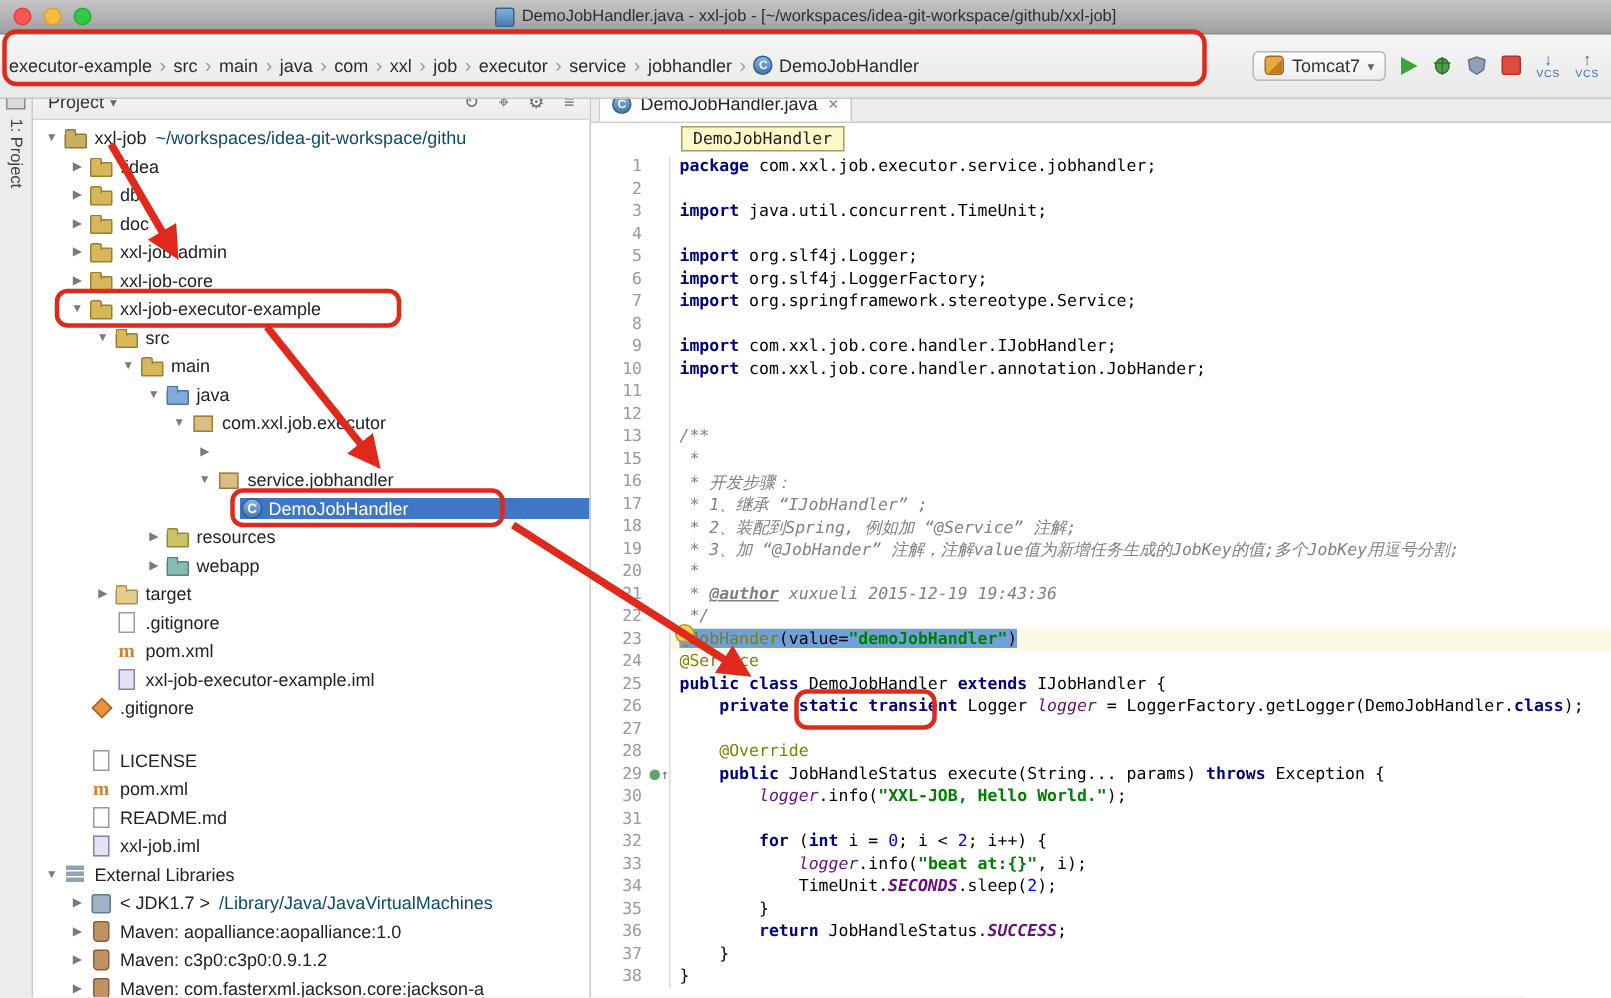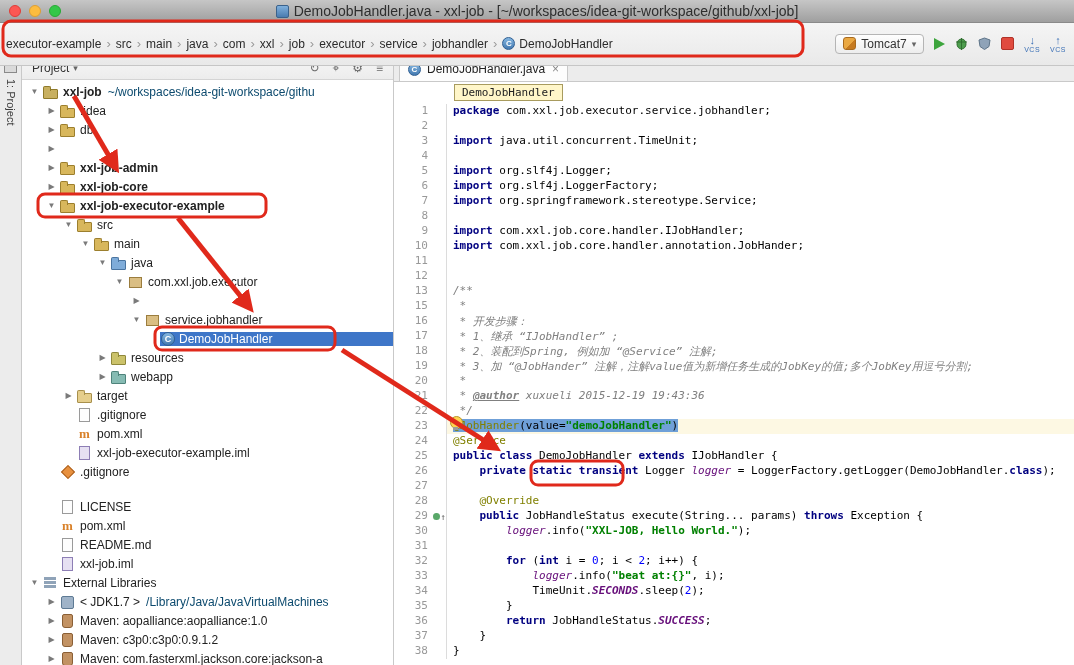--- a/index.html
+++ b/index.html
@@ -9,21 +9,21 @@
   
   .titlebar{position:absolute;left:0;top:0;right:0;height:22px;
     background:linear-gradient(#c6c6c6,#9f9f9f);border-bottom:1px solid #8a8a8a;
     display:flex;align-items:center;z-index:2;}
   .lights{display:flex;gap:8px;padding-left:9px;z-index:3;}
   .light{width:12px;height:12px;border-radius:50%;box-sizing:border-box;}
   .l-red{background:#fc5753;border:1px solid #df3d38}
   .l-yellow{background:#fdbc40;border:1px solid #de9f34}
   .l-green{background:#33c748;border:1px solid #27aa35}
   .wtitle{position:absolute;left:0;right:0;display:flex;justify-content:center;align-items:center;gap:5px;
-    font-size:14px;color:#2e2e2e;white-space:nowrap;}
+    font-size:11px;color:#2e2e2e;white-space:nowrap;}
   .title-ico{width:11px;height:11px;border-radius:2px;background:linear-gradient(#7fb0dd,#4a7cb0);
     border:1px solid #3a628c;display:inline-block;}
 
   
   .navbar{position:absolute;left:0;top:22px;right:0;height:44px;box-sizing:border-box;
     background:linear-gradient(#f5f5f5,#e9e9e9);border-bottom:1px solid #c6c6c6;
     display:flex;align-items:center;padding:0 8px 0 4px;z-index:1;}
   .crumbs{display:flex;align-items:center;flex:1;min-width:0;overflow:hidden;}
   .crumb{display:flex;align-items:center;gap:3px;padding:2px 2px;font-size:12px;color:#2b2b2b;flex:none;}
   .sep{color:#9a9a9a;margin:0 3px;font-size:13px;flex:none;}
@@ -51,21 +51,21 @@
   .project{width:371px;border-right:1px solid #c9c9c9;display:flex;flex-direction:column;flex:none;background:#fff;min-width:0;}
   .phead{height:24px;flex:none;background:linear-gradient(#f7f7f7,#ececec);border-bottom:1px solid #d4d4d4;
     display:flex;align-items:center;padding:0 10px;box-sizing:border-box;font-size:12px;color:#333;}
   .ptitle{display:flex;align-items:center;gap:4px;}
   .phicons{margin-left:auto;display:flex;gap:13px;color:#6a6a6a;font-size:12px;}
   .tree{flex:1;overflow:hidden;padding-top:2px;}
   .trow{display:flex;align-items:center;height:19px;font-size:12px;color:#222;white-space:nowrap;overflow:hidden;}
   .trow .arr{width:13px;font-size:8px;color:#7a7a7a;flex:none;text-align:center;}
   .rbody{display:flex;align-items:center;flex:1;min-width:0;padding:0 3px 0 1px;}
   .trow.sel .rbody{background:#3e76c8;color:#fff;}
-  .lbl.b{font-weight:bold;}
+  .lbl.b{font-weight:normal;}
   .extra{color:#0c4a6e;margin-left:6px;}
 
   
   .ti{width:17px;height:15px;flex:none;margin-right:4px;position:relative;display:inline-flex;
     align-items:center;justify-content:center;}
   .fld::before{content:"";position:absolute;left:1px;top:5px;width:13px;height:8px;background:var(--fb,#d8b75c);
     border:1px solid var(--fo,#9c7f2e);border-radius:1px;}
   .fld::after{content:"";position:absolute;left:1px;top:2px;width:6px;height:4px;background:var(--fb,#d8b75c);
     border:1px solid var(--fo,#9c7f2e);border-bottom:none;border-radius:2px 2px 0 0;}
   .ti-folder{--fb:#d8b75c;--fo:#9c7f2e}
@@ -251,20 +251,24 @@
           </div>
           <div class="trow" style="padding-left: 23px;">
             <span class="arr">▶</span>
             <span class="rbody">
               <span class="ti ti-folder fld"></span>
               <span class="lbl">db</span>
             </span>
           </div>
           <div class="trow" style="padding-left: 23px;">
             <span class="arr">▶</span>
+            <span class="rbody">
+              <span class="ti ti-folder fld"></span>
+              <span class="lbl">doc</span>
+            </span>
           </div>
           <div class="trow" style="padding-left: 23px;">
             <span class="arr">▶</span>
             <span class="rbody">
               <span class="ti ti-folder fld"></span>
               <span class="lbl b">xxl-job-admin</span>
             </span>
           </div>
           <div class="trow" style="padding-left: 23px;">
             <span class="arr">▶</span>

